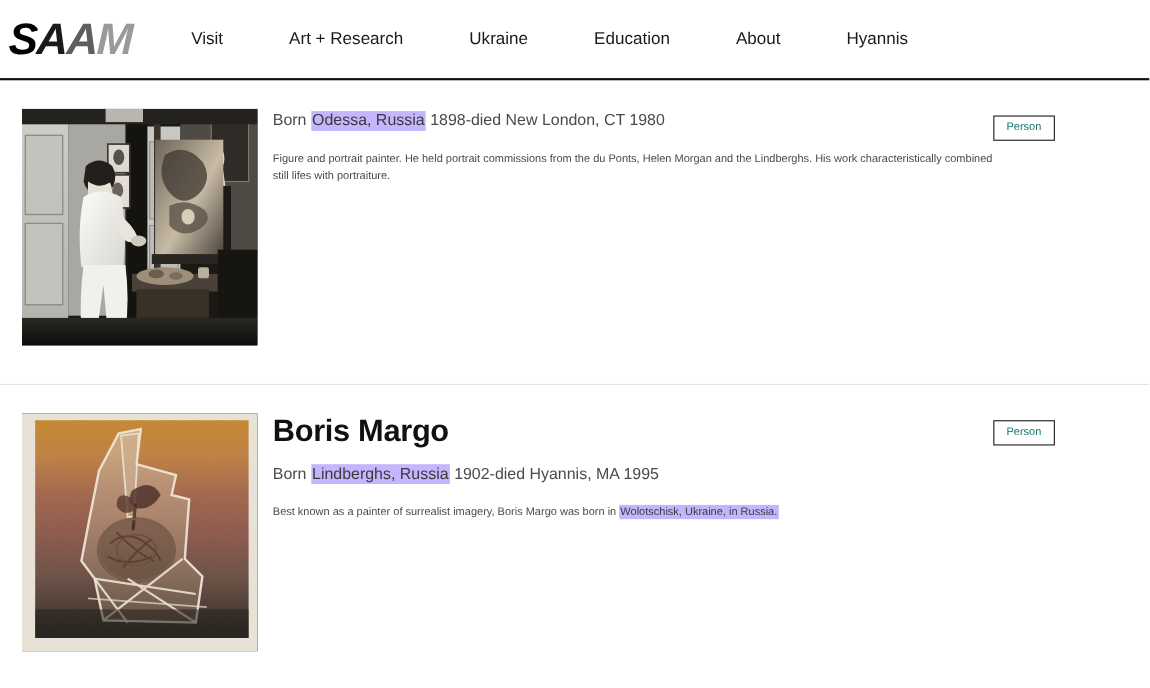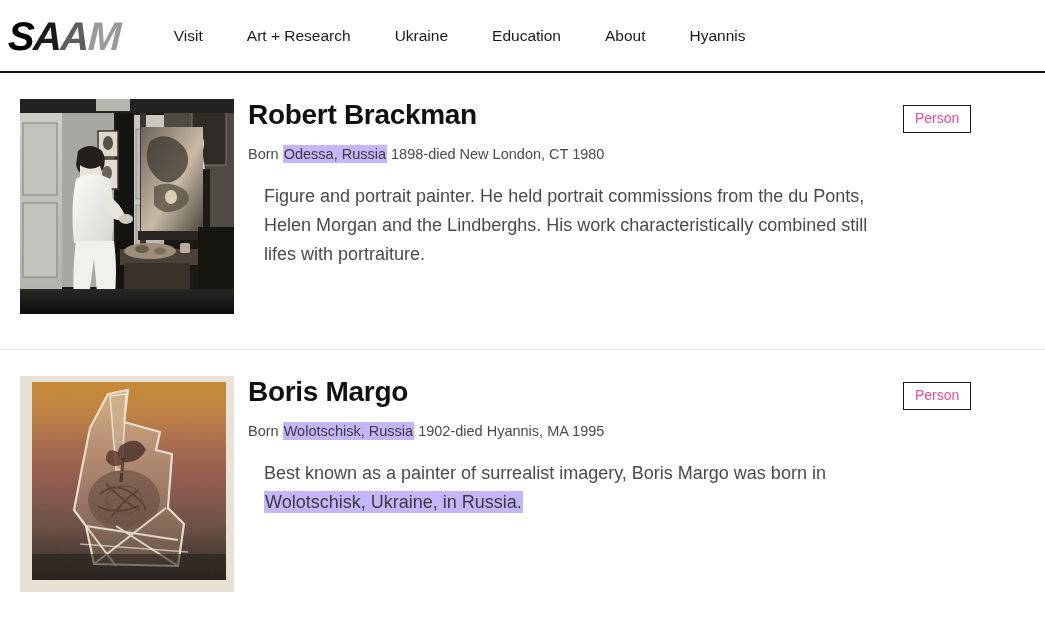--- a/index.html
+++ b/index.html
@@ -37,21 +37,21 @@
     user-select: none;
   }
   .logo .l1 { color: #000000; }
   .logo .l2 { color: #1a1a1a; }
   .logo .l3 { color: #5e5e5e; }
   .logo .l4 { color: #9a9a9a; }
 
   .main-nav {
     display: flex;
     align-items: center;
-    gap: 0px;
+    gap: 16px;
     justify-content: space-between;
   }
   .nav-item {
     font-size: 15.5px;
     color: #1a1a1a;
     text-decoration: none;
     padding: 6px 22px;
     white-space: nowrap;
     cursor: pointer;
   }
@@ -99,42 +99,42 @@
     letter-spacing: -0.3px;
     cursor: pointer;
   }
   .result-meta {
     font-size: 14.5px;
     color: #4a4a4a;
     margin: 0 0 15px 0;
     line-height: 1.5;
   }
   .result-desc {
-    font-size: 18px;
+    font-size: 10px;
     color: #4a4a4a;
-    margin: 16px;
+    margin: 0;
     line-height: 1.62;
   }
   mark.hl {
     background: #c4b5fd;
     color: #3b3b3b;
     padding: 1px 1px;
   }
 
   .badge-wrap {
     width: 120px;
     min-width: 120px;
     display: flex;
     justify-content: flex-start;
     padding-top: 6px;
   }
   .badge {
     border: 1px solid #1a1a1a;
-    font-size: 14px;
-    color: #ec4899;
+    font-size: 10px;
+    color: #0f766e;
     padding: 4px 11px 5px 11px;
     line-height: 1.2;
     background: #ffffff;
     cursor: pointer;
     white-space: nowrap;
   }
 
   
   .art-svg { display:block; }
 </style>
@@ -228,21 +228,20 @@
         <ellipse cx="140" cy="152" rx="6" ry="3.5" fill="#7a6e5c"></ellipse>
         <rect x="160" y="144" width="10" height="10" rx="2" fill="#b9ae99"></rect>
         <rect x="104" y="164" width="66" height="26" fill="#393128"></rect>
         <rect x="104" y="190" width="66" height="20" fill="#241f19"></rect>
         <rect x="178" y="128" width="36" height="86" fill="#17150f"></rect>
         <rect x="0" y="190" width="214" height="25" fill="url(#flr)"></rect>
       </svg>
     </div>
 
     <div class="result-body">
-      <h2 class="result-title">Robert Brackman</h2>
       <p class="result-meta"><span>Born </span><mark class="hl">Odessa, Russia</mark><span> 1898-died New London, CT 1980</span></p>
       <p class="result-desc">Figure and portrait painter. He held portrait commissions from the du Ponts, Helen Morgan and the Lindberghs. His work characteristically combined still lifes with portraiture.</p>
     </div>
 
     <div class="badge-wrap">
       <span class="badge">Person</span>
     </div>
   </article>
 
   <article class="result-row divided">
@@ -295,21 +294,21 @@
         <path d="M66 150 L158 164 M74 188 L146 132 M66 150 L96 190 M158 190 L96 150" fill="none" stroke="#efe6d8" stroke-width="2" opacity="0.88"></path>
         <path d="M60 168 L168 176" fill="none" stroke="#e9dfd0" stroke-width="1.6" opacity="0.7"></path>
 
         <rect x="12" y="178" width="194" height="26" fill="#221f1c" opacity="0.55"></rect>
         <rect x="12" y="6" width="194" height="198" fill="#ffffff" opacity="0.04" filter="url(#grain)"></rect>
       </svg>
     </div>
 
     <div class="result-body">
       <h2 class="result-title">Boris Margo</h2>
-      <p class="result-meta"><span>Born </span><mark class="hl">Wolotschisk, Russia</mark><span> 1902-died Hyannis, MA 1995</span></p>
+      <p class="result-meta"><span>Born </span><mark class="hl">Lindberghs, Russia</mark><span> 1902-died Hyannis, MA 1995</span></p>
       <p class="result-desc"><span>Best known as a painter of surrealist imagery, Boris Margo was born in </span><mark class="hl">Wolotschisk, Ukraine, in Russia.</mark></p>
     </div>
 
     <div class="badge-wrap">
       <span class="badge">Person</span>
     </div>
   </article>
 
 </main>
 

